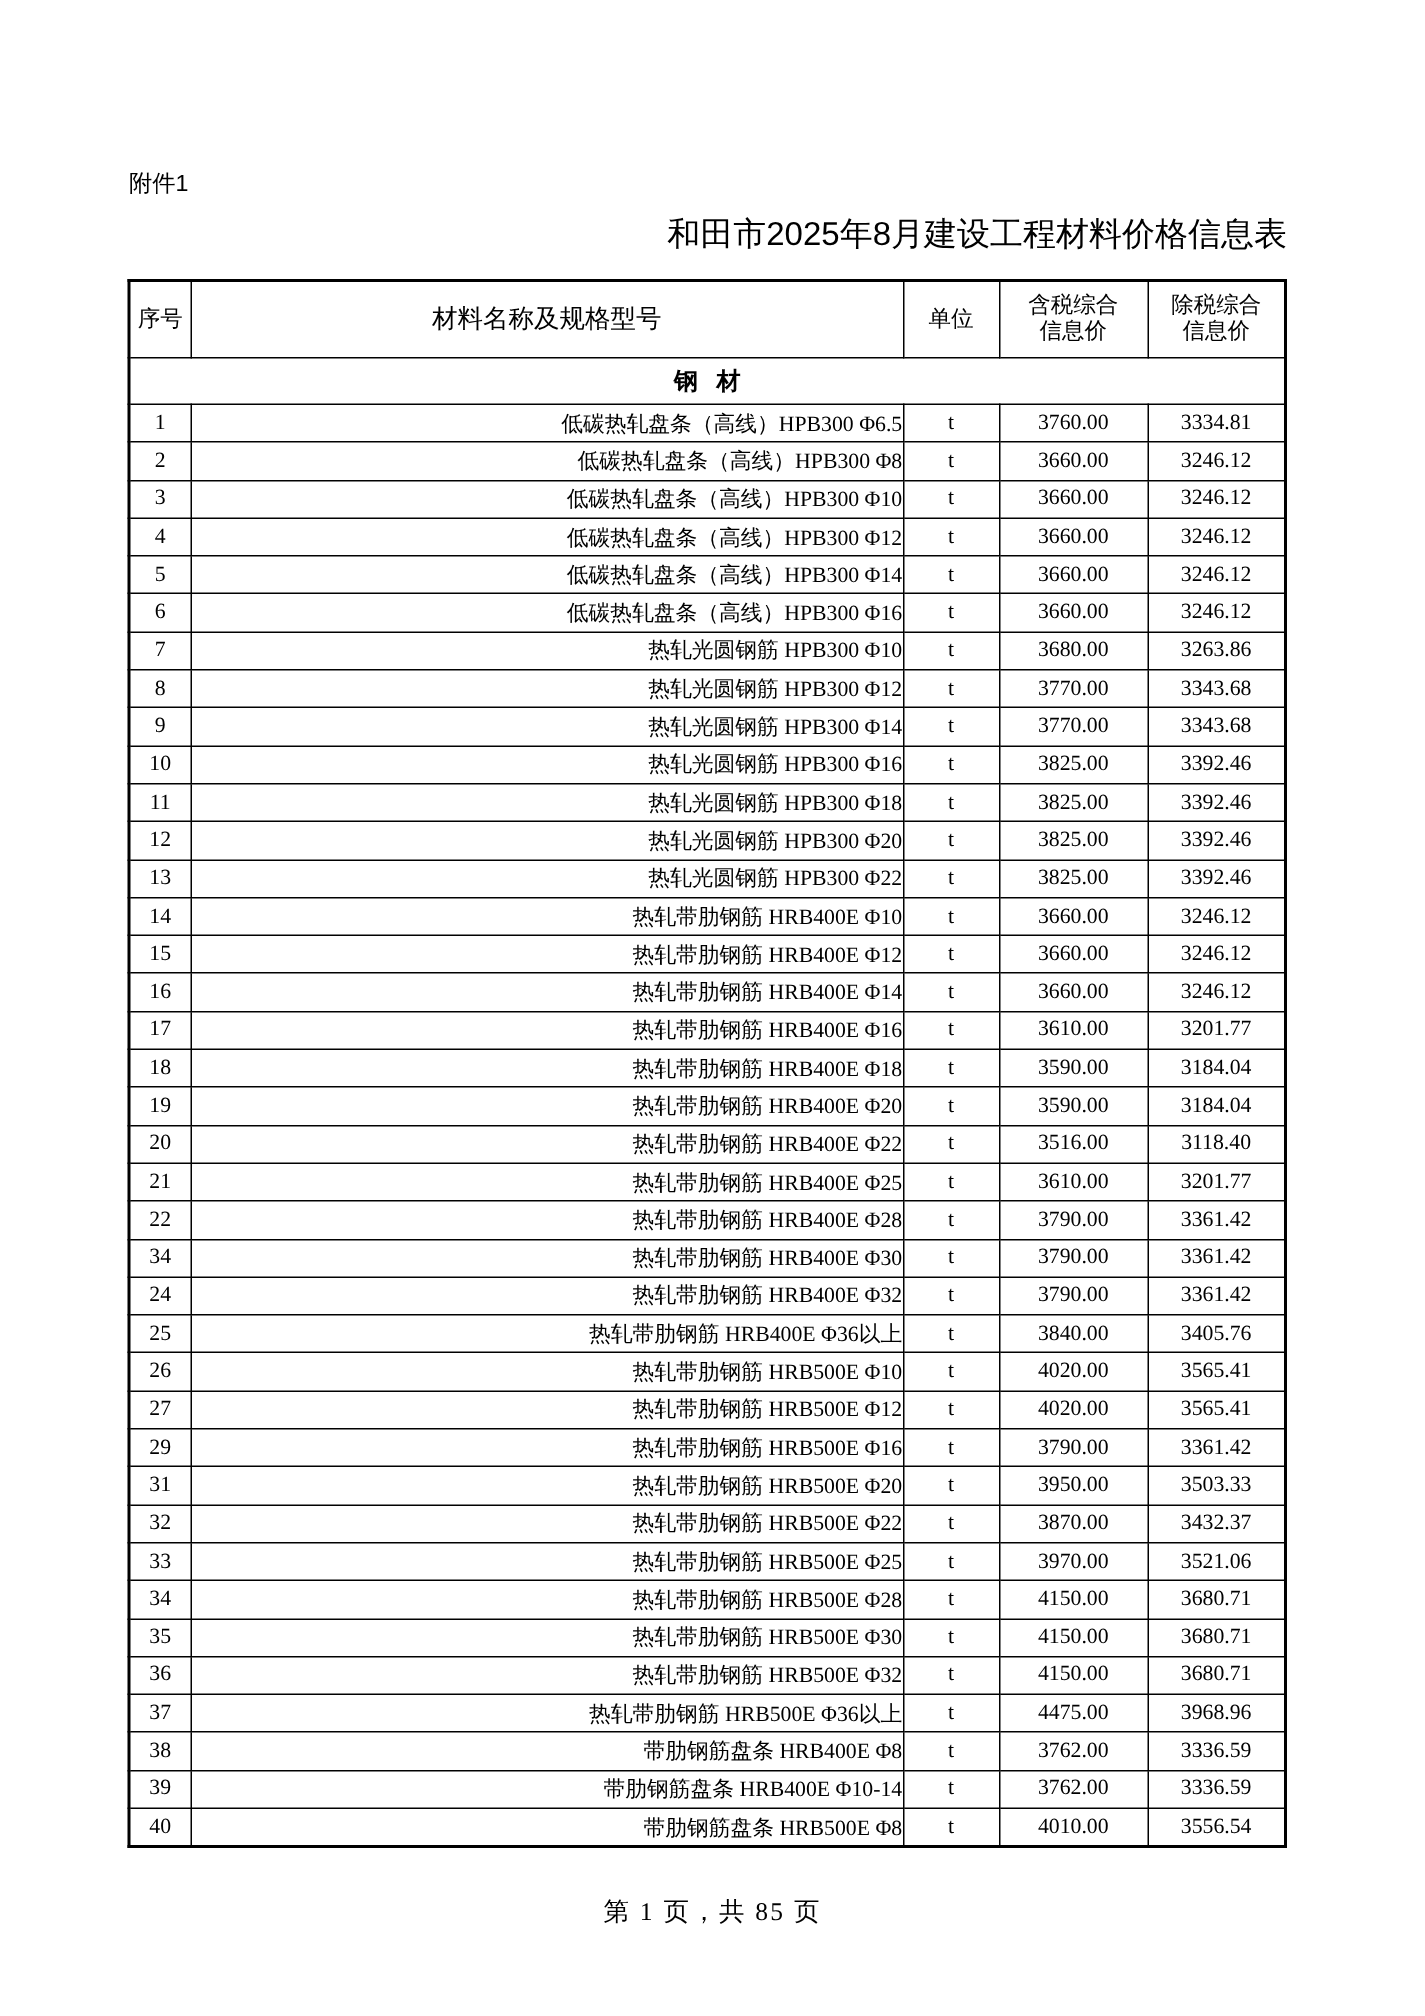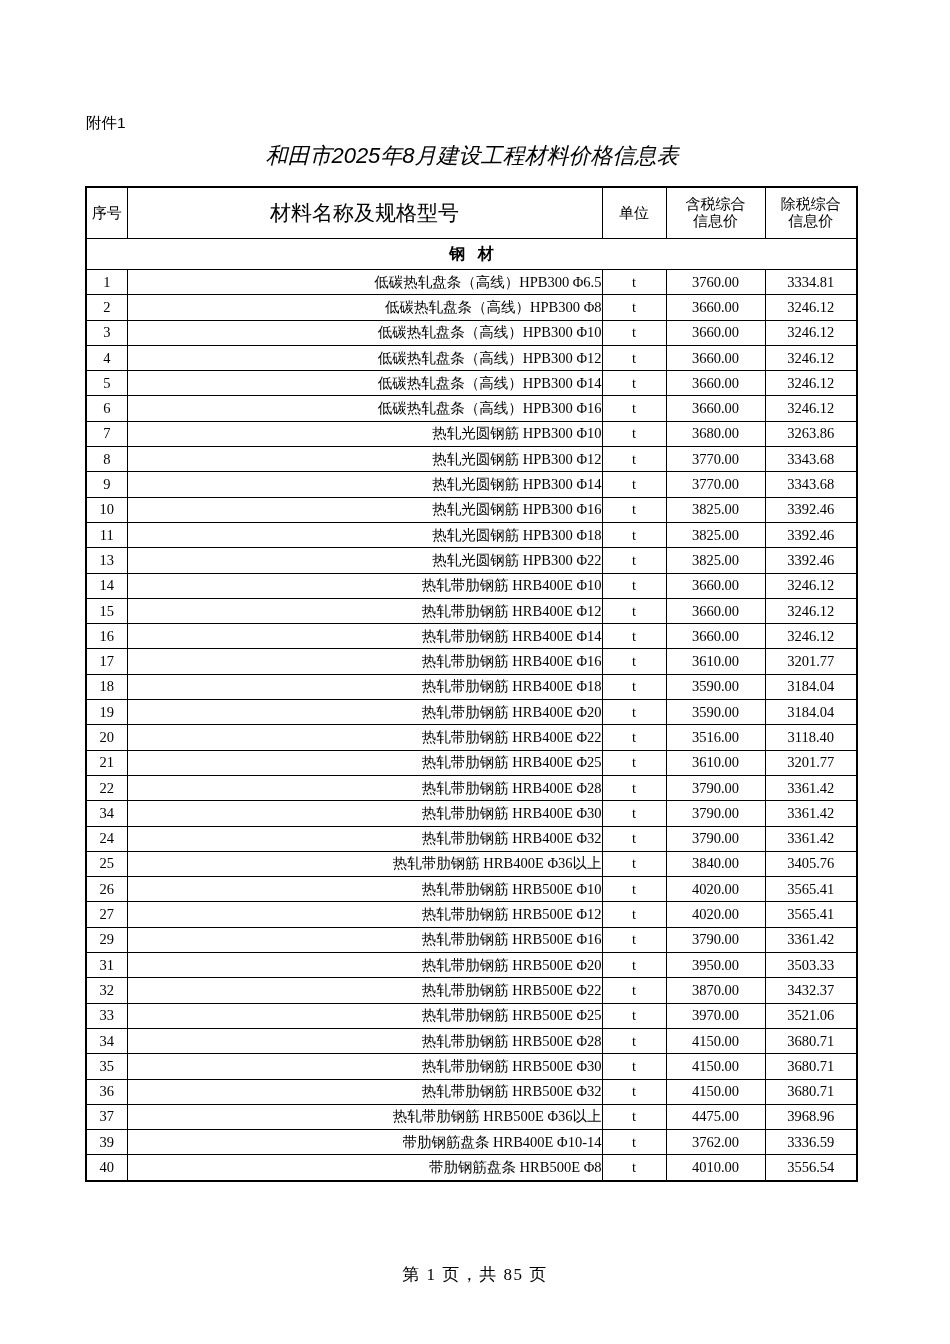--- a/index.html
+++ b/index.html
@@ -34,27 +34,26 @@
     letter-spacing: 0px;
     white-space: nowrap;
   }
 
   
   .doc-title {
     position: absolute;
     left: 86px;
     top: 141px;
     width: 772px;
-    text-align: center;
+    text-align: right;
     font-family: "Liberation Sans", "DejaVu Sans", sans-serif;
     font-size: 22px;
     line-height: 30px;
     font-weight: 400;
     white-space: nowrap;
-    font-style: italic;
   }
 
   
   .table-wrap {
     position: absolute;
     left: 85px;
     top: 186px;
     width: 773px;
   }
 
@@ -86,21 +85,21 @@
 
   
   tr.head-row td {
     height: 50px;
     text-align: center;
     font-family: "Liberation Sans", "DejaVu Sans", sans-serif;
     font-size: 15px;
     line-height: 1.12;
   }
   tr.head-row td.hd-name {
-    font-size: 21px;
+    font-size: 17px;
   }
   .hd-two-line {
     display: block;
     white-space: pre-line;
   }
 
   
   tr.section-row td {
     height: 30px;
     text-align: center;
@@ -260,20 +259,27 @@
             <td class="cell-price">3392.46</td>
           </tr>
           <tr class="data-row">
             <td class="cell-seq">11</td>
             <td class="cell-name">热轧光圆钢筋 HPB300  Φ18</td>
             <td class="cell-unit">t</td>
             <td class="cell-price">3825.00</td>
             <td class="cell-price">3392.46</td>
           </tr>
           <tr class="data-row">
+            <td class="cell-seq">12</td>
+            <td class="cell-name">热轧光圆钢筋 HPB300  Φ20</td>
+            <td class="cell-unit">t</td>
+            <td class="cell-price">3825.00</td>
+            <td class="cell-price">3392.46</td>
+          </tr>
+          <tr class="data-row">
             <td class="cell-seq">13</td>
             <td class="cell-name">热轧光圆钢筋 HPB300  Φ22</td>
             <td class="cell-unit">t</td>
             <td class="cell-price">3825.00</td>
             <td class="cell-price">3392.46</td>
           </tr>
           <tr class="data-row">
             <td class="cell-seq">14</td>
             <td class="cell-name">热轧带肋钢筋 HRB400E  Φ10</td>
             <td class="cell-unit">t</td>
@@ -419,20 +425,27 @@
             <td class="cell-unit">t</td>
             <td class="cell-price">4150.00</td>
             <td class="cell-price">3680.71</td>
           </tr>
           <tr class="data-row">
             <td class="cell-seq">37</td>
             <td class="cell-name">热轧带肋钢筋 HRB500E  Φ36以上</td>
             <td class="cell-unit">t</td>
             <td class="cell-price">4475.00</td>
             <td class="cell-price">3968.96</td>
+          </tr>
+          <tr class="data-row">
+            <td class="cell-seq">38</td>
+            <td class="cell-name">带肋钢筋盘条 HRB400E  Φ8</td>
+            <td class="cell-unit">t</td>
+            <td class="cell-price">3762.00</td>
+            <td class="cell-price">3336.59</td>
           </tr>
           <tr class="data-row">
             <td class="cell-seq">39</td>
             <td class="cell-name">带肋钢筋盘条 HRB400E  Φ10-14</td>
             <td class="cell-unit">t</td>
             <td class="cell-price">3762.00</td>
             <td class="cell-price">3336.59</td>
           </tr>
           <tr class="data-row">
             <td class="cell-seq">40</td>

